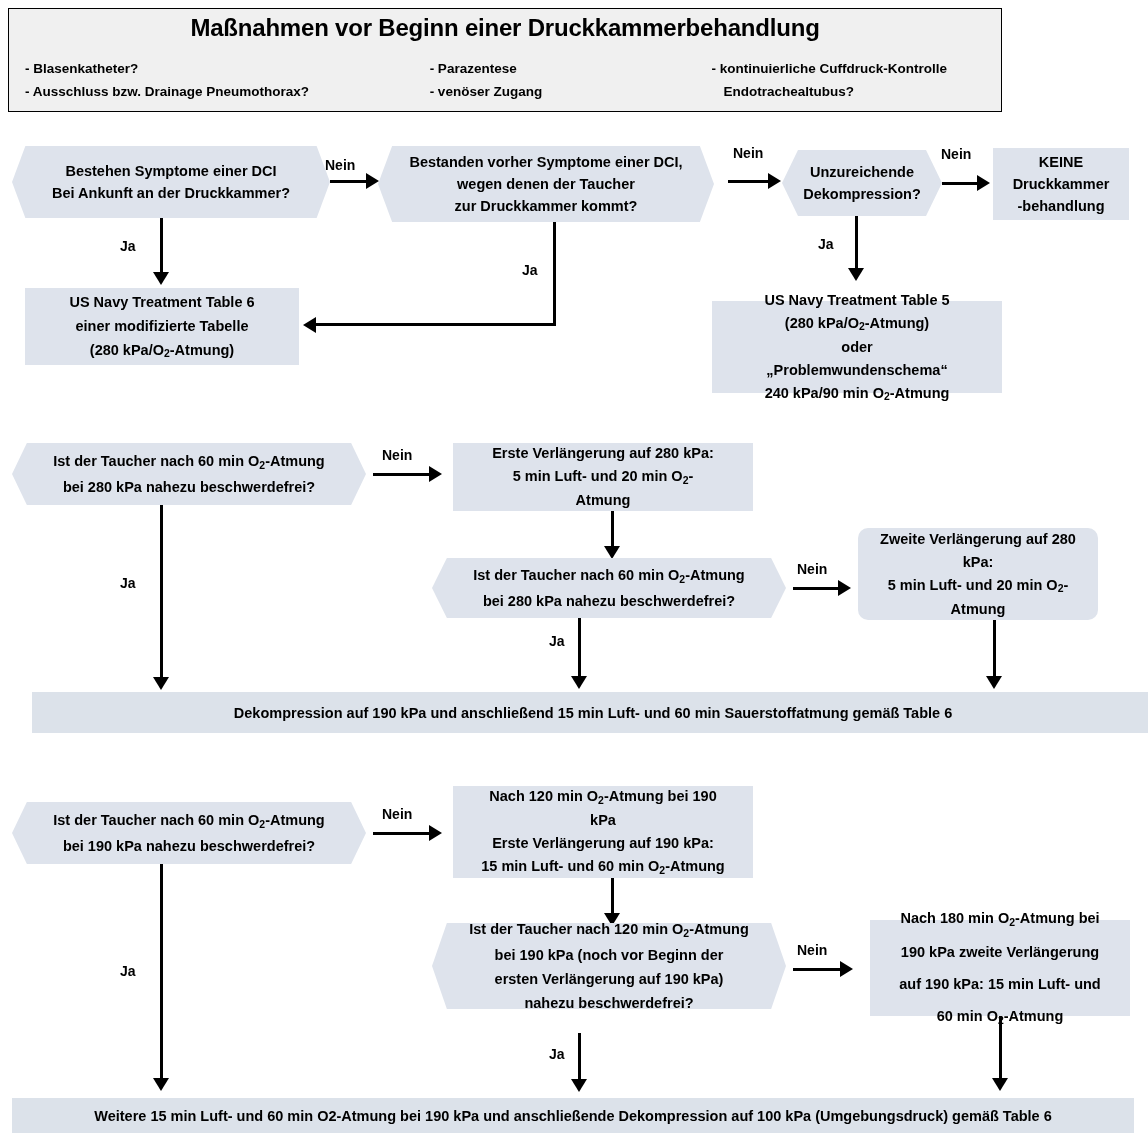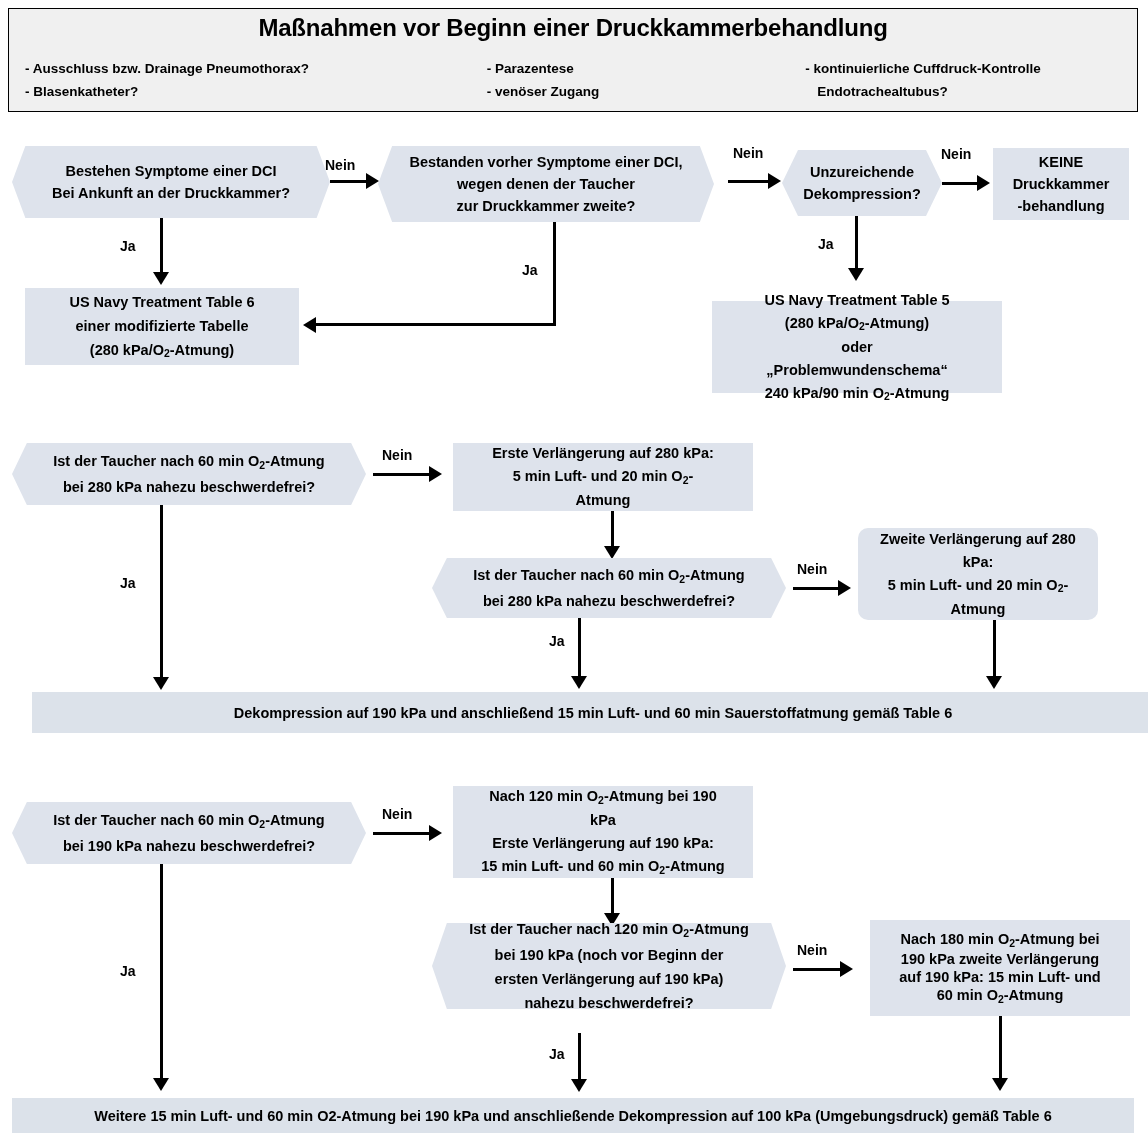--- a/index.html
+++ b/index.html
@@ -13,21 +13,21 @@
     width:1148px;
     height:1133px;
     background:#ffffff;
     overflow:hidden;
   }
 
   
   .header-panel{
     position:absolute;
     left:8px; top:8px;
-    width:1130px; height:104px;
+    width:994px; height:104px;
     background:#f0f0f0;
     border:1.5px solid #000000;
     box-sizing:border-box;
   }
   .header-title{
     position:absolute;
     left:0; top:5px; width:100%;
     text-align:center;
     font-size:24px;
     font-weight:bold;
@@ -111,22 +111,22 @@
 </style>
 </head>
 <body>
 
 <div id="canvas">
 
   <div class="header-panel">
     <div class="header-title">Maßnahmen vor Beginn einer Druckkammerbehandlung</div>
     <div class="header-cols">
       <div class="hcol c1">
+        <div class="hline">- Blasenkatheter?</div>
         <div class="hline">- Ausschluss bzw. Drainage Pneumothorax?</div>
-        <div class="hline">- Blasenkatheter?</div>
       </div>
       <div class="hcol c2">
         <div class="hline">- Parazentese</div>
         <div class="hline">- venöser Zugang</div>
       </div>
       <div class="hcol c3">
         <div class="hline">- kontinuierliche Cuffdruck-Kontrolle</div>
         <div class="hline indent">Endotrachealtubus?</div>
       </div>
     </div>
@@ -136,21 +136,21 @@
     <div class="txt">
       <div>Bestehen Symptome einer DCI</div>
       <div>Bei Ankunft an der Druckkammer?</div>
     </div>
   </div>
 
   <div class="node hex" style="left:378px; top:146px; width:336px; height:76px; font-size:14.5px; line-height:22px;">
     <div class="txt">
       <div>Bestanden vorher Symptome einer DCI,</div>
       <div>wegen denen der Taucher</div>
-      <div>zur Druckkammer zweite?</div>
+      <div>zur Druckkammer kommt?</div>
     </div>
   </div>
 
   <div class="node hex narrow" style="left:782px; top:150px; width:160px; height:66px; font-size:14.5px; line-height:22px;">
     <div class="txt">
       <div>Unzureichende</div>
       <div>Dekompression?</div>
     </div>
   </div>
 
@@ -287,21 +287,21 @@
 
   <div class="node hex" style="left:432px; top:923px; width:354px; height:86px; font-size:14.5px; line-height:24px;">
     <div class="txt">
       <div>Ist der Taucher nach 120 min O<sub>2</sub>-Atmung</div>
       <div>bei 190 kPa (noch vor Beginn der</div>
       <div>ersten Verlängerung auf 190 kPa)</div>
       <div>nahezu beschwerdefrei?</div>
     </div>
   </div>
 
-  <div class="node rect" style="left:870px; top:920px; width:260px; height:96px; font-size:14.5px; line-height:18px;">
+  <div class="node rect" style="left:870px; top:920px; width:260px; height:96px; font-size:14.5px; line-height:32px;">
     <div class="txt">
       <div>Nach 180 min O<sub>2</sub>-Atmung bei</div>
       <div>190 kPa zweite Verlängerung</div>
       <div>auf 190 kPa: 15 min Luft- und</div>
       <div>60 min O<sub>2</sub>-Atmung</div>
     </div>
   </div>
 
   <div class="hline-c" style="left:793px; top:968px; width:50px;"></div>
   <div class="arrow-right" style="left:840px; top:961px;"></div>

